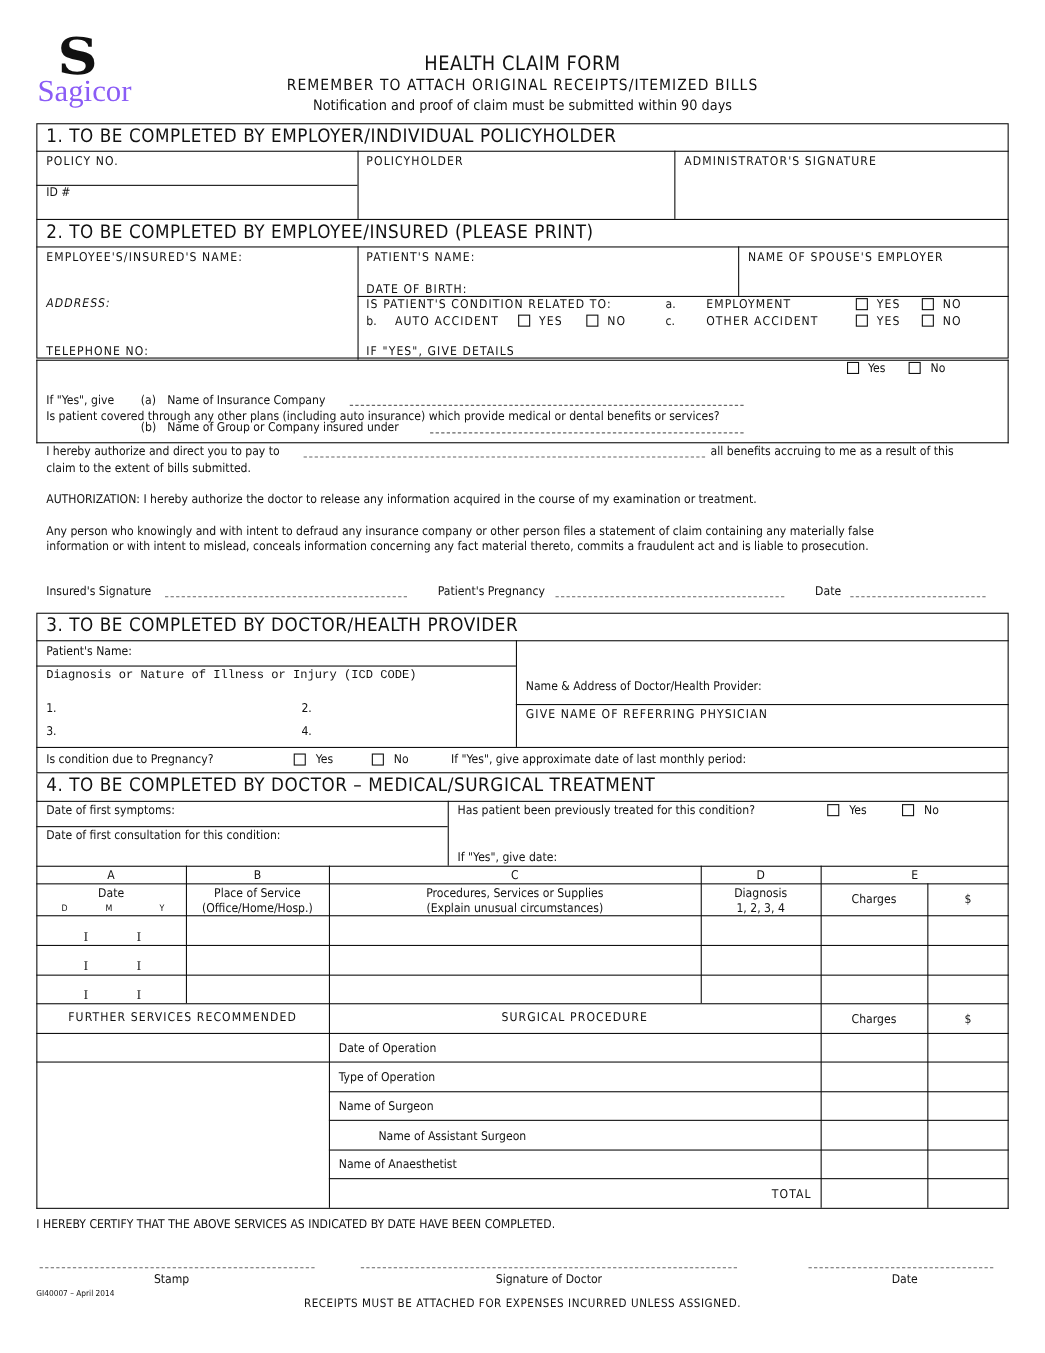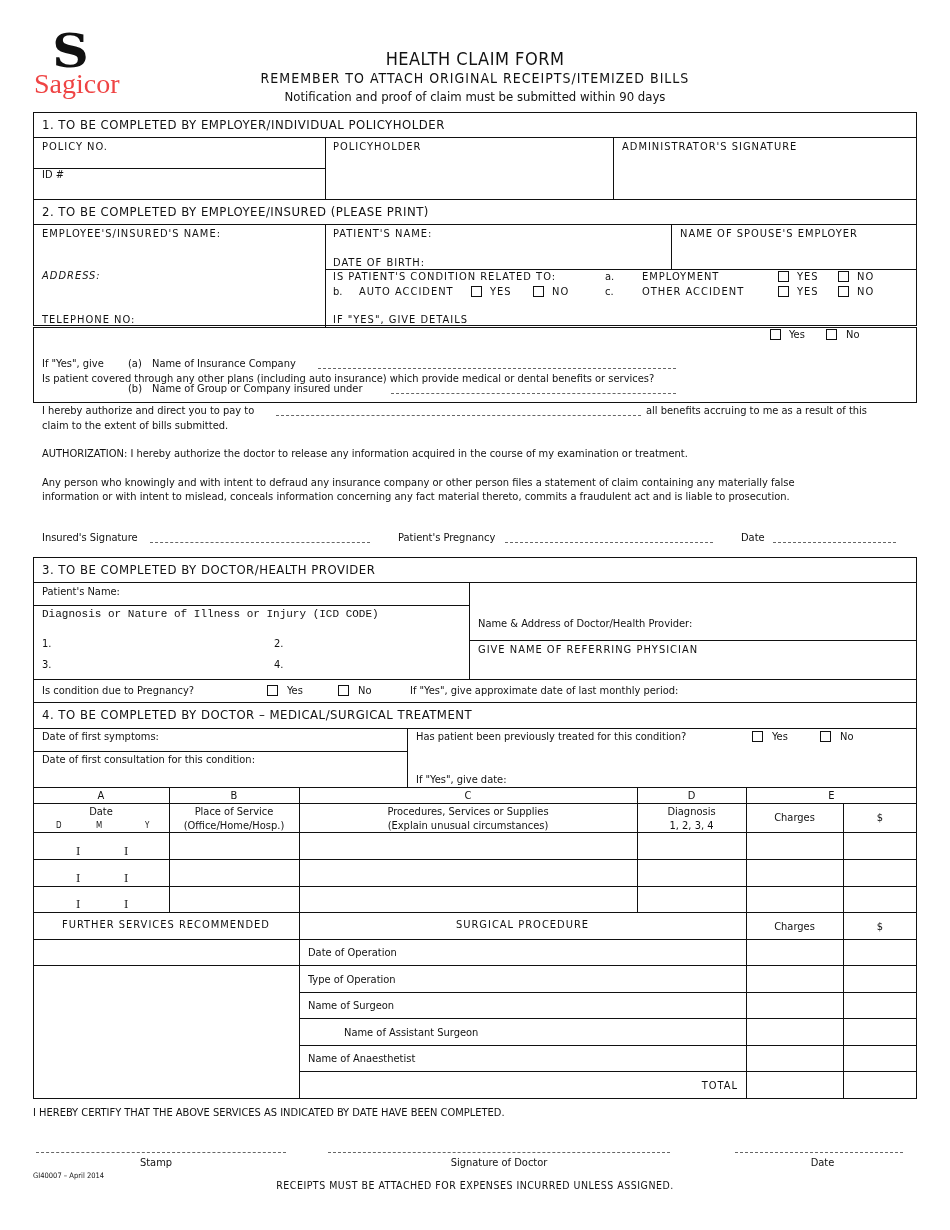--- a/index.html
+++ b/index.html
@@ -5,26 +5,26 @@
   * { box-sizing: border-box; margin: 0; padding: 0; }
   html, body { width: 950px; height: 1230px; background: #fff; }
   body { position: relative; font-family: "DejaVu Sans Condensed", "DejaVu Sans", sans-serif; color: #111; overflow: hidden; }
   .abs { position: absolute; }
   .t { position: absolute; white-space: nowrap; font-size: 11px; line-height: 13px; }
   .cap { letter-spacing: 1px; }
   .hline { position: absolute; height: 0; border-top: 1px solid #111; }
   .vline { position: absolute; width: 0; border-left: 1px solid #111; }
   .box { position: absolute; border: 1px solid #111; }
   .cb { position: absolute; width: 11px; height: 11px; border: 1px solid #111; background: #fff; }
-  .sec { font-size: 13px; letter-spacing: 0.5px; }
+  .sec { font-size: 17px; letter-spacing: 0.5px; }
   .dash { position: absolute; border-top: 1px dashed #666; height: 0; }
   .ctr { text-align: center; }
   .logo { position: absolute; left: 32px; top: 28px; width: 90px; height: 72px; }
   .logo-s { position: absolute; left: 22px; top: -4px; font-family: "DejaVu Serif", serif; font-size: 46px; font-weight: bold; transform: scaleX(1.1); color: #111; }
-  .logo-name { position: absolute; left: 2px; top: 40px; font-family: "Liberation Serif", serif; font-size: 28px; color: #ef4444; text-align: right; }
+  .logo-name { position: absolute; left: 2px; top: 40px; font-family: "Liberation Serif", serif; font-size: 28px; color: #8b5cf6; text-align: right; }
 </style>
 </head>
 <body>
 
 <div class="logo">
   <div class="logo-s">S</div>
   <div class="logo-name">Sagicor</div>
 </div>
 <div class="t ctr" style="left:0;width:950px;top:49px;font-size:18px;line-height:20px;letter-spacing:0.5px;">HEALTH CLAIM FORM</div>
 <div class="t ctr cap" style="left:0;width:950px;top:70px;font-size:14px;line-height:16px;">REMEMBER TO ATTACH ORIGINAL RECEIPTS/ITEMIZED BILLS</div>

